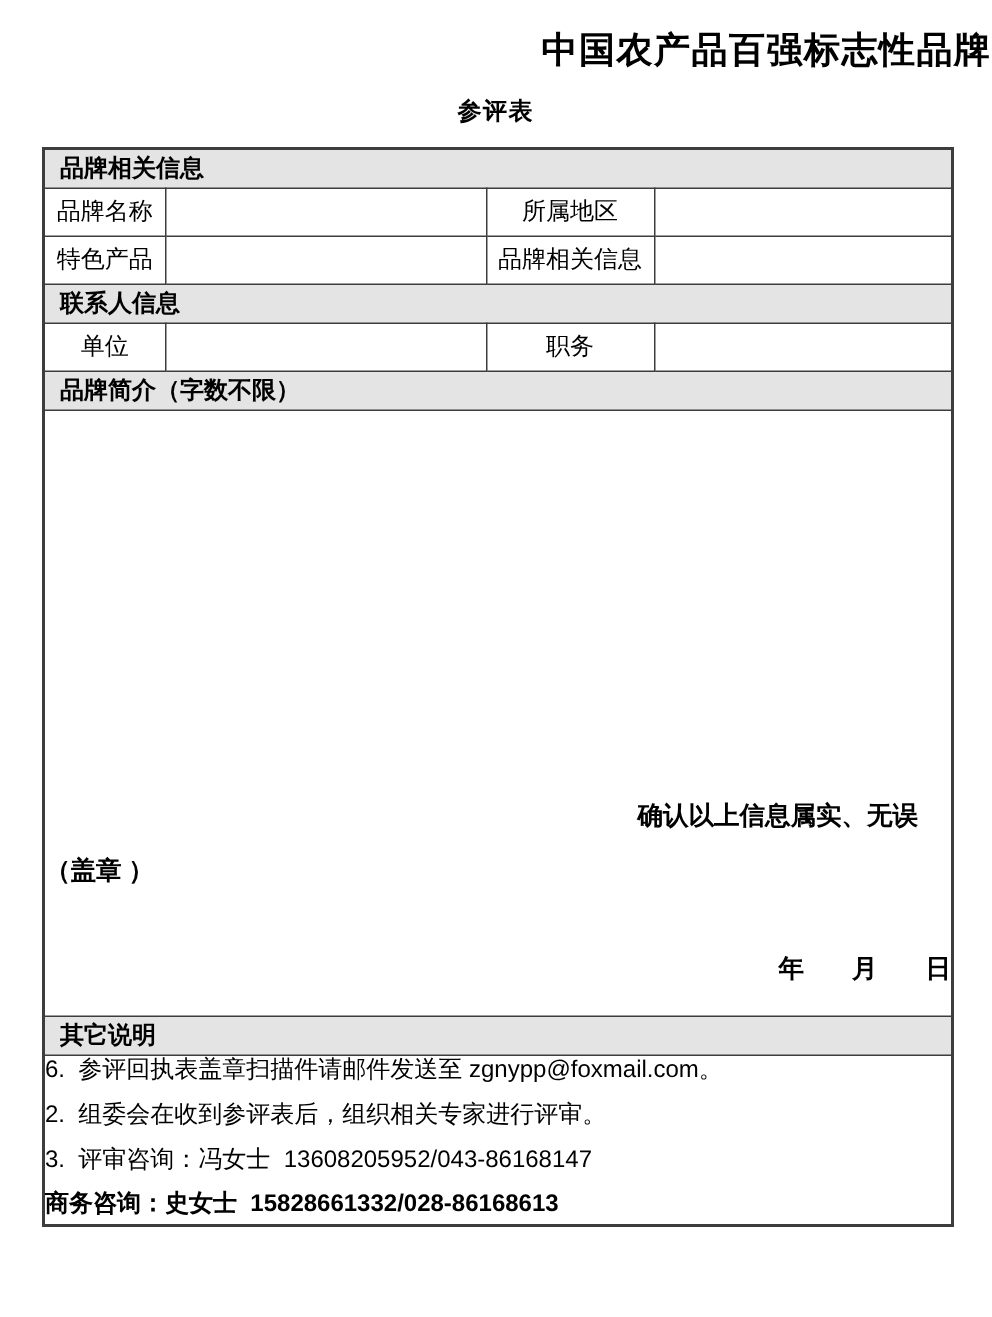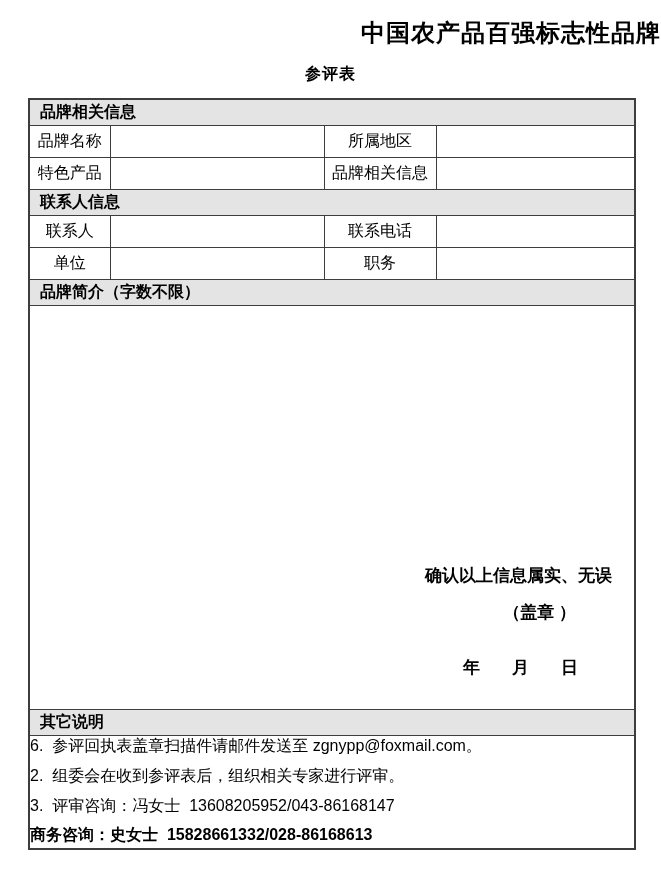--- a/index.html
+++ b/index.html
@@ -75,27 +75,26 @@
     font-weight: bold;
     font-size: 17px;
   }
   .confirm-line1 {
     margin: 0;
     text-align: right;
     padding-right: 22px;
   }
   .confirm-line2 {
     margin: 14px 0 0 0;
-    text-align: right;
+    text-align: left;
     padding-right: 58px;
   }
   .confirm-line3 {
-    margin: 32px 0 0 0;
+    margin: 42px 0 0 0;
     text-align: right;
-    padding-right: 56px;
   }
   .date-gap {
     display: inline-block;
     width: 32px;
   }
   td.notes-cell {
     vertical-align: top;
     padding: 9px 8px 6px 8px;
   }
   td.notes-cell p {
@@ -139,26 +138,20 @@
         <td class="cell-label">特色产品</td>
         <td class="cell-value"></td>
         <td class="cell-label">品牌相关信息</td>
         <td class="cell-value"></td>
       </tr>
 
       <tr class="section-row">
         <td colspan="4">联系人信息</td>
       </tr>
       <tr>
-        <td class="cell-label">联系人</td>
-        <td class="cell-value"></td>
-        <td class="cell-label">联系电话</td>
-        <td class="cell-value"></td>
-      </tr>
-      <tr>
         <td class="cell-label">单位</td>
         <td class="cell-value"></td>
         <td class="cell-label">职务</td>
         <td class="cell-value"></td>
       </tr>
 
       <tr class="section-row">
         <td colspan="4">品牌简介（字数不限）</td>
       </tr>
       <tr>

